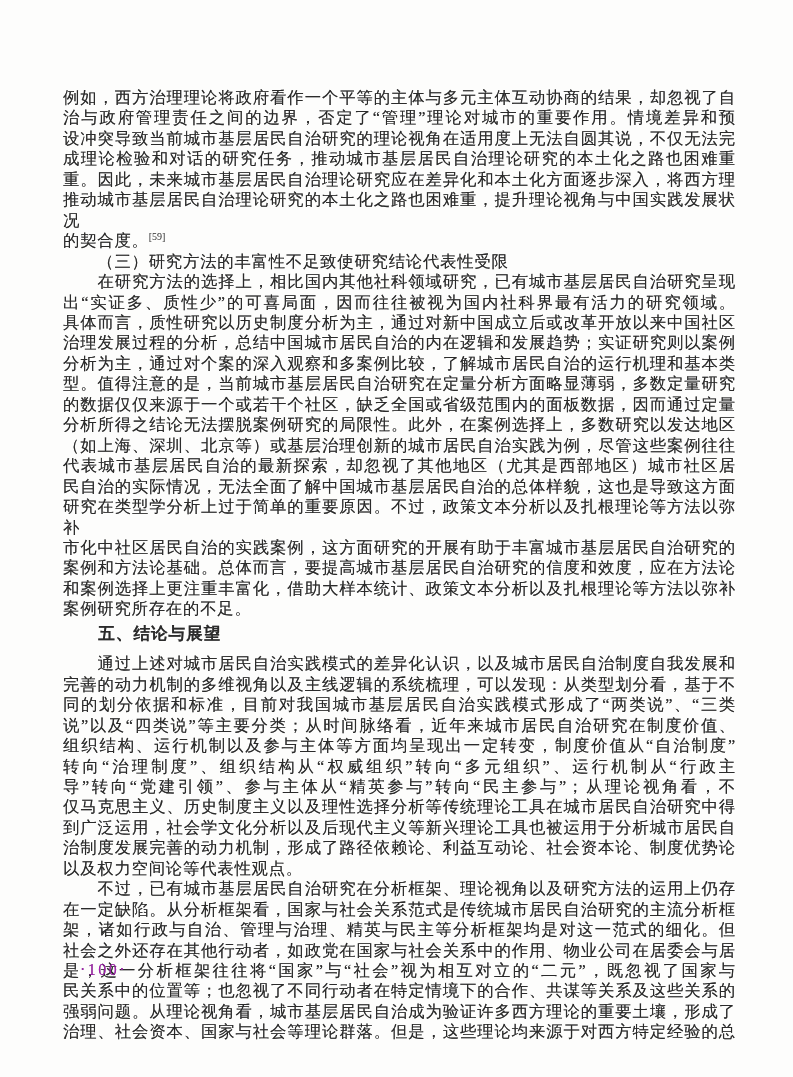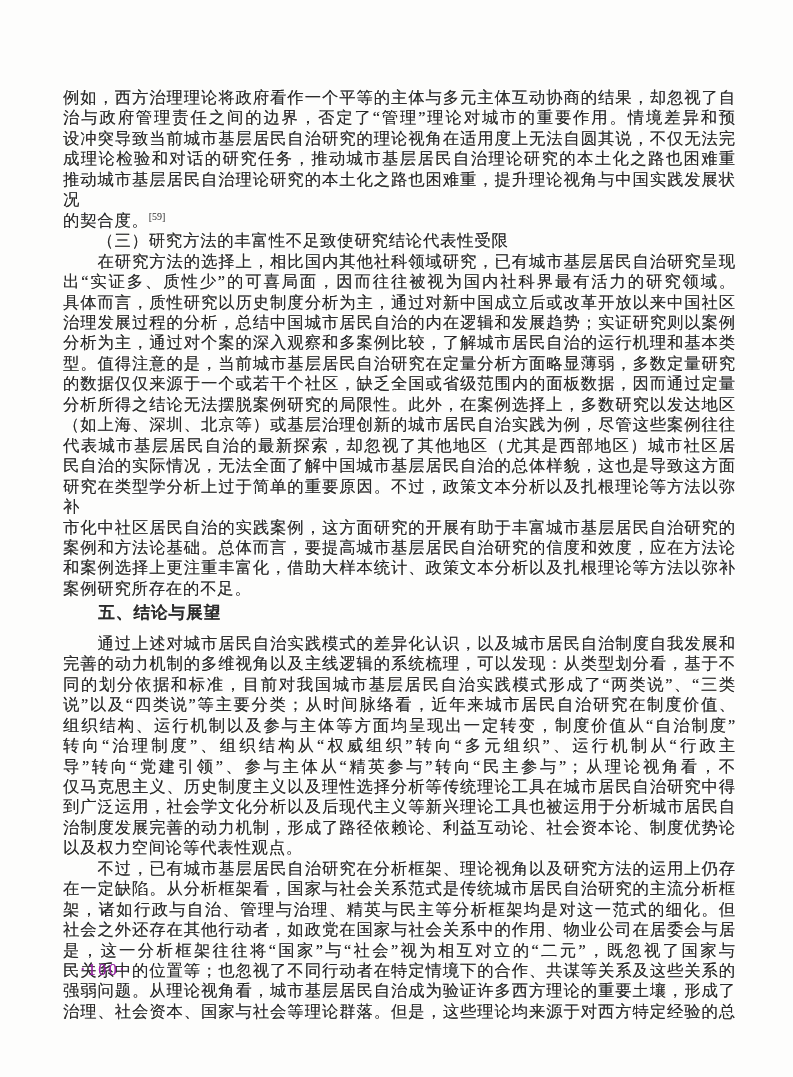--- a/index.html
+++ b/index.html
@@ -67,20 +67,21 @@
 </head>
 <body>
 
 <div class="page">
   <main class="text-block">
       <div class="block block-paragraph">
         <div class="line"><span>例如，西方治理理论将政府看作一个平等的主体与多元主体互动协商的结果，却忽视了自</span></div>
         <div class="line"><span>治与政府管理责任之间的边界，否定了“管理”理论对城市的重要作用。情境差异和预</span></div>
         <div class="line"><span>设冲突导致当前城市基层居民自治研究的理论视角在适用度上无法自圆其说，不仅无法完</span></div>
         <div class="line"><span>成理论检验和对话的研究任务，推动城市基层居民自治理论研究的本土化之路也困难重</span></div>
+        <div class="line"><span>重。因此，未来城市基层居民自治理论研究应在差异化和本土化方面逐步深入，将西方理</span></div>
         <div class="line"><span>推动城市基层居民自治理论研究的本土化之路也困难重，提升理论视角与中国实践发展状况</span></div>
         <div class="line short"><span>的契合度。</span><sup class="fnref">[59]</sup></div>
       </div>
       <div class="block block-subheading">
         <div class="line short"><span>　　（三）研究方法的丰富性不足致使研究结论代表性受限</span></div>
       </div>
       <div class="block block-paragraph">
         <div class="line"><span>　　在研究方法的选择上，相比国内其他社科领域研究，已有城市基层居民自治研究呈现</span></div>
         <div class="line"><span>出“实证多、质性少”的可喜局面，因而往往被视为国内社科界最有活力的研究领域。</span></div>
         <div class="line"><span>具体而言，质性研究以历史制度分析为主，通过对新中国成立后或改革开放以来中国社区</span></div>

